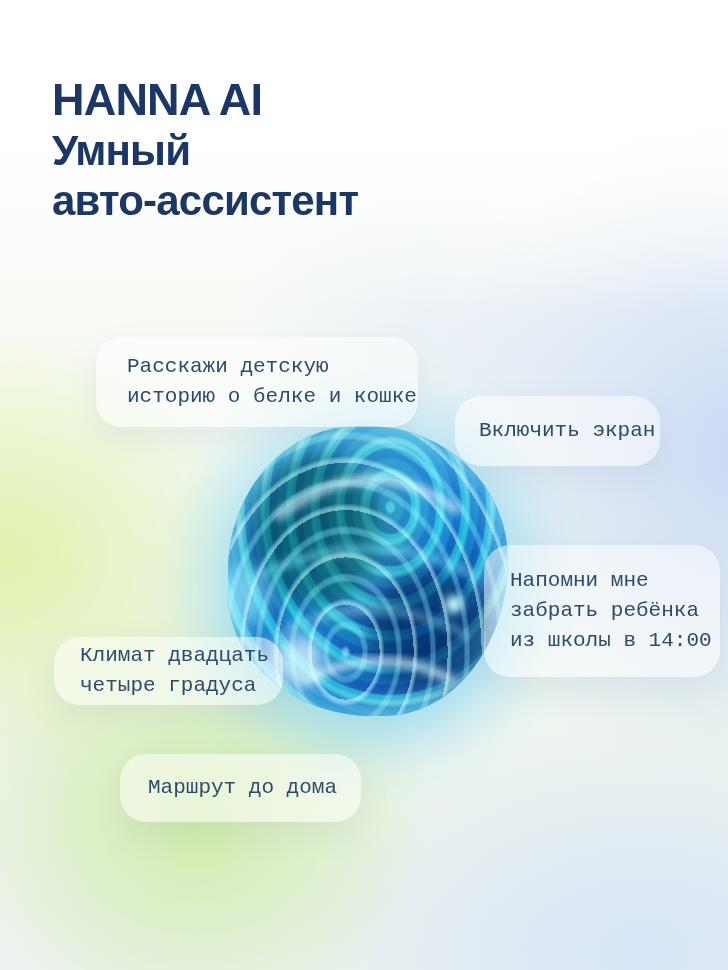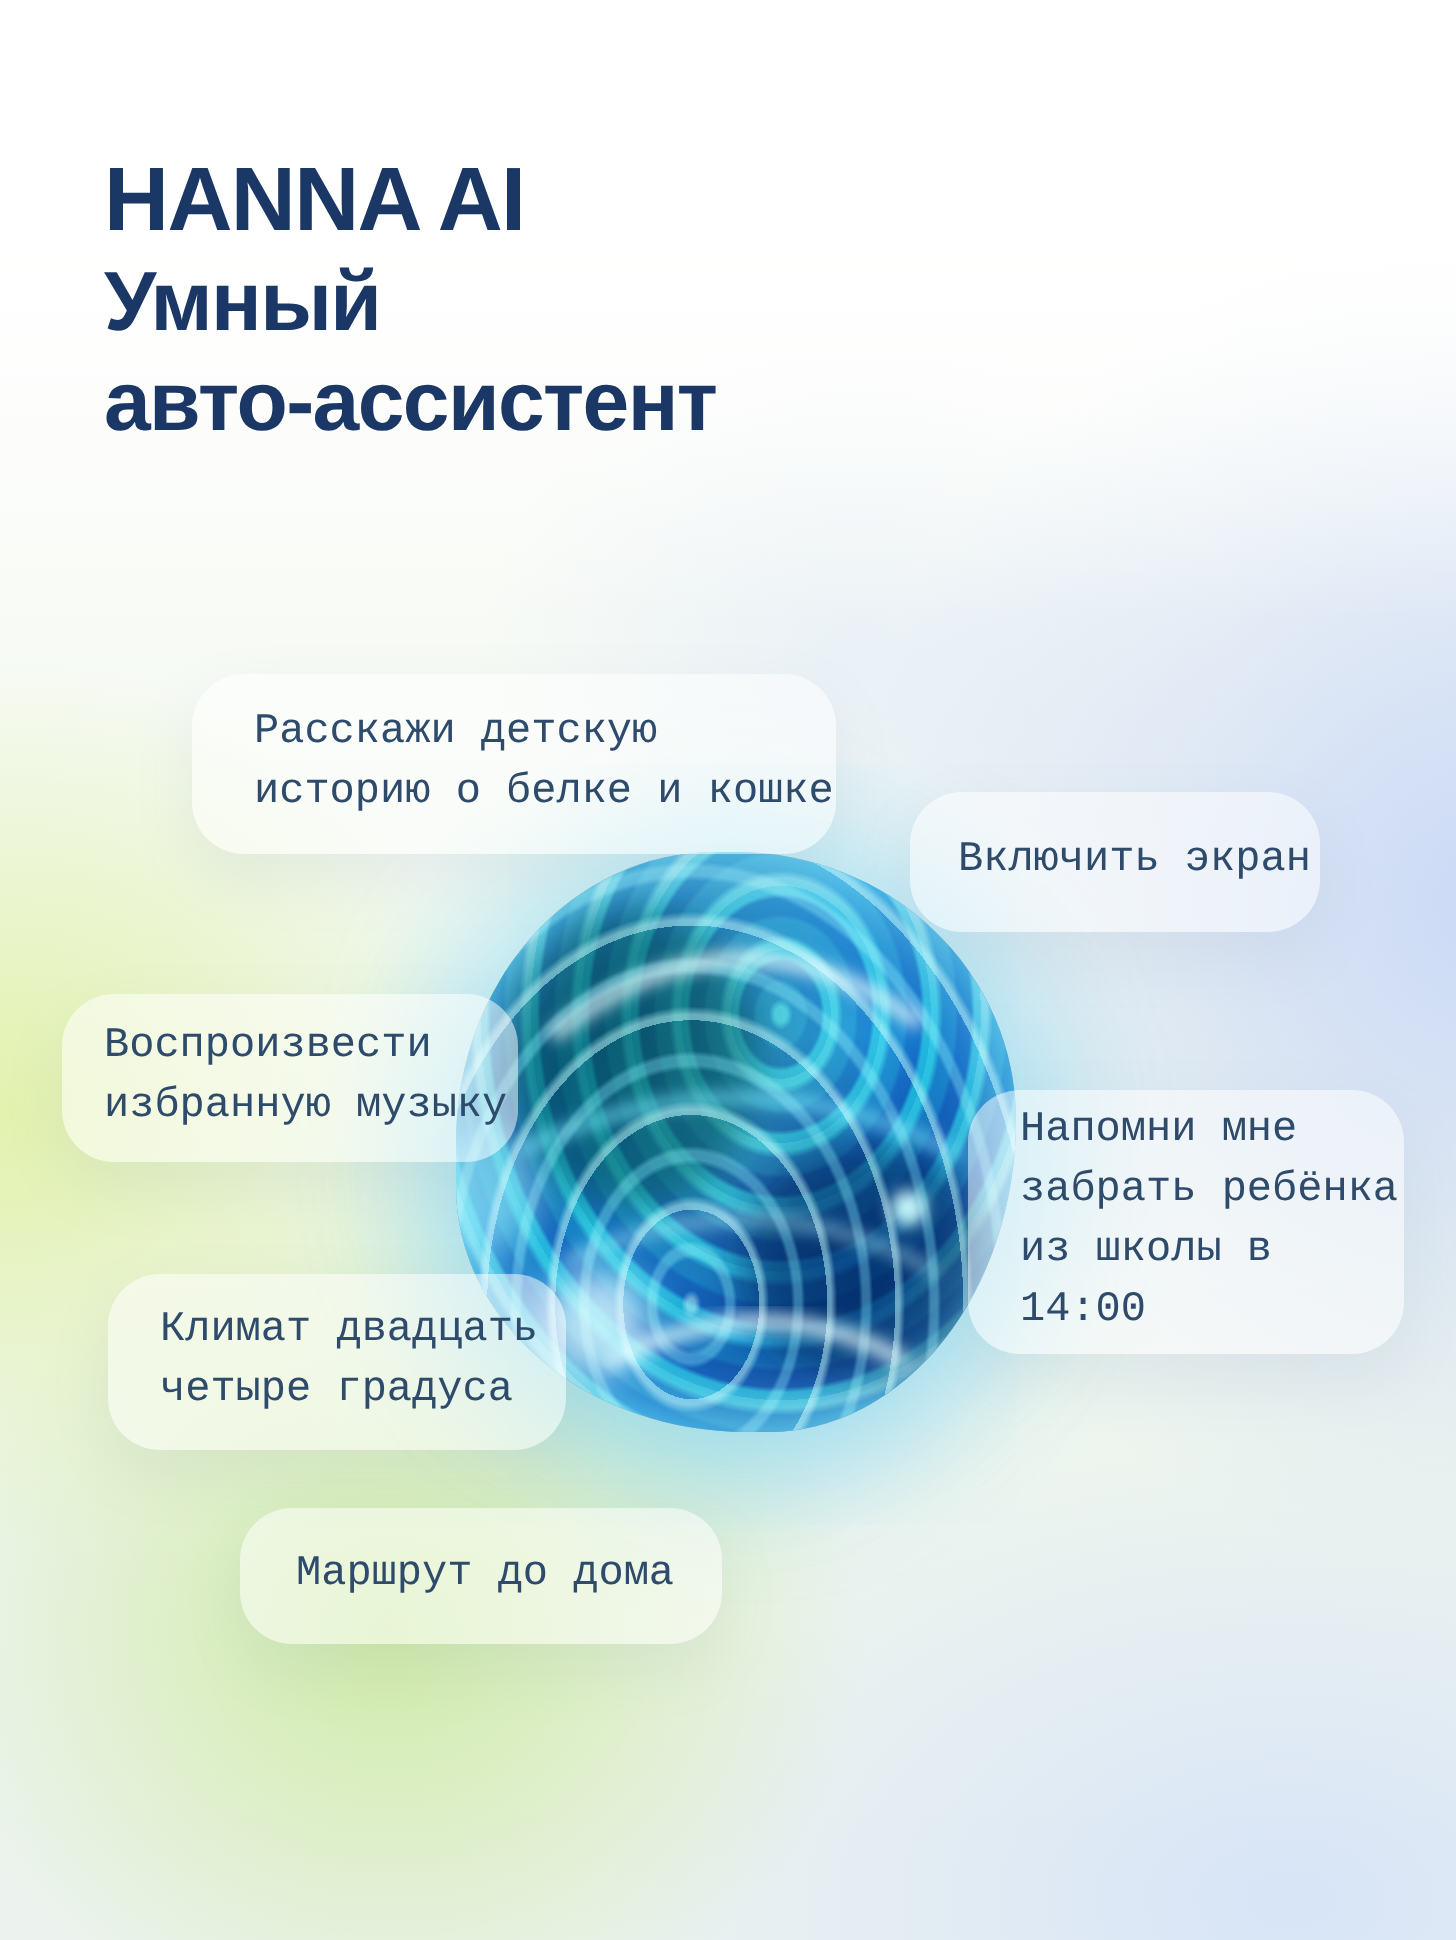--- a/index.html
+++ b/index.html
@@ -26,22 +26,22 @@
     background:rgba(255,255,255,0.52);
     border-radius:26px;
     box-shadow:0 12px 30px rgba(120,150,175,0.12);
     font-family:Liberation Mono, monospace;
   }
   .bubble-text { font-size:21px; line-height:30px; color:#2e4b6b; white-space:pre-line; }
 
   .b-story   { left:96px;  top:337px; width:322px; height:90px;  padding-left:31px; }
   .b-screen  { left:455px; top:396px; width:205px; height:70px;  padding-left:24px;align-items:center; }
   .b-music   { left:31px;  top:497px; width:228px; height:84px;  padding-left:21px; }
-  .b-remind  { left:484px; top:545px; width:218px; height:132px; padding-left:26px; }
-  .b-climate { left:54px;  top:637px; width:229px; height:88px;  padding-left:26px; }
+  .b-remind  { left:484px; top:545px; width:236px; height:132px; padding-left:26px; }
+  .b-climate { left:54px;  top:637px; width:229px; height:68px;  padding-left:26px; }
   .b-route   { left:120px; top:754px; width:241px; height:68px;  padding-left:28px; }
   .b-places  { left:421px; top:728px; width:262px; height:126px; padding-left:29px; }
 
   .orb-halo {
     position:absolute; left:162px; top:366px; width:412px; height:412px; border-radius:50%;
     background:radial-gradient(circle, rgba(110,215,248,0.38) 0%, rgba(110,215,248,0.14) 46%, rgba(110,215,248,0) 70%);
   }
   .orb {
     position:absolute; left:228px; top:426px; width:280px; height:290px; overflow:hidden;
     border-radius:48% 52% 46% 54% / 52% 48% 56% 44%;
@@ -109,24 +109,20 @@
 
   <div class="bubble b-story">
     <span class="bubble-text">Расскажи детскую
 историю о белке и кошке</span>
   </div>
 
   <div class="bubble b-screen">
     <span class="bubble-text">Включить экран</span>
   </div>
 
-  <div class="bubble b-music">
-    <span class="bubble-text">Воспроизвести
-избранную музыку</span>
-  </div>
 
   <div class="bubble b-remind">
     <span class="bubble-text">Напомни мне
 забрать ребёнка
 из школы в 14:00</span>
   </div>
 
   <div class="bubble b-climate">
     <span class="bubble-text">Климат двадцать
 четыре градуса</span>

